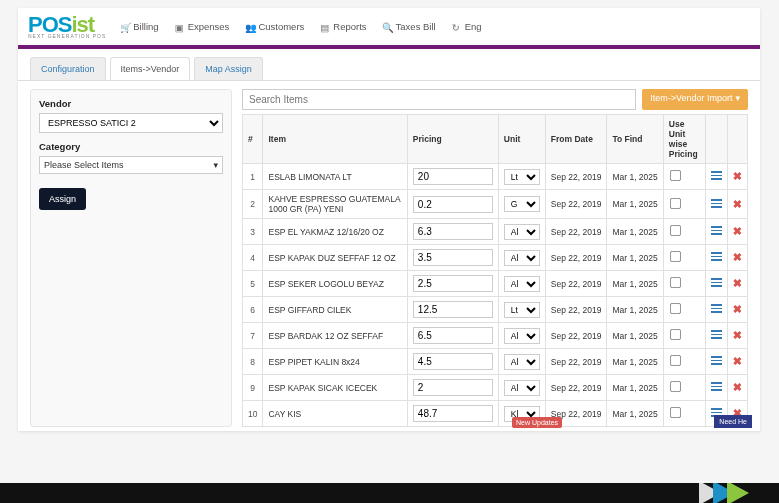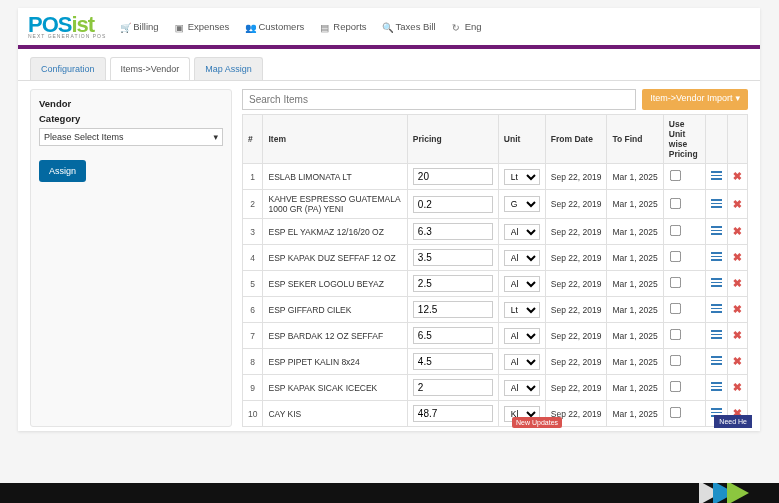--- a/index.html
+++ b/index.html
@@ -84,21 +84,21 @@
   .left select, .left .dropdown {
     width:100%;
     font-size:9px;
     padding:3px 4px;
     border:1px solid #ccc;
     background:#fff;
     margin-bottom:8px;
   }
   .left .dropdown { display:flex; justify-content:space-between; align-items:center; cursor:pointer;}
   .assign-btn {
-    background:#0369a1;
+    background:#0f172a;
     color:#fff;
     border:none;
     padding:6px 10px;
     font-size:9px;
     border-radius:3px;
     cursor:pointer;
     margin-top:6px;
   }
   .right { flex:1; display:flex; flex-direction:column; }
   .rightTop { display:flex; gap:6px; margin-bottom:4px; }
@@ -232,20 +232,23 @@
 
   <div class="tabs" id="tabs">
       <div class="tab">Configuration</div>
       <div class="tab active">Items-&gt;Vendor</div>
       <div class="tab">Map Assign</div>
     </div>
 
   <div class="main">
     <div class="left">
       <label class="grp">Vendor</label>
+      <select>
+        <option>ESPRESSO SATICI 2</option>
+      </select>
       <label class="grp">Category</label>
       <div class="dropdown">
         <span>Please Select Items</span>
         <span>▾</span>
       </div>
       <button class="assign-btn">Assign</button>
     </div>
 
     <div class="right" style="position:relative;">
       <div class="rightTop">

